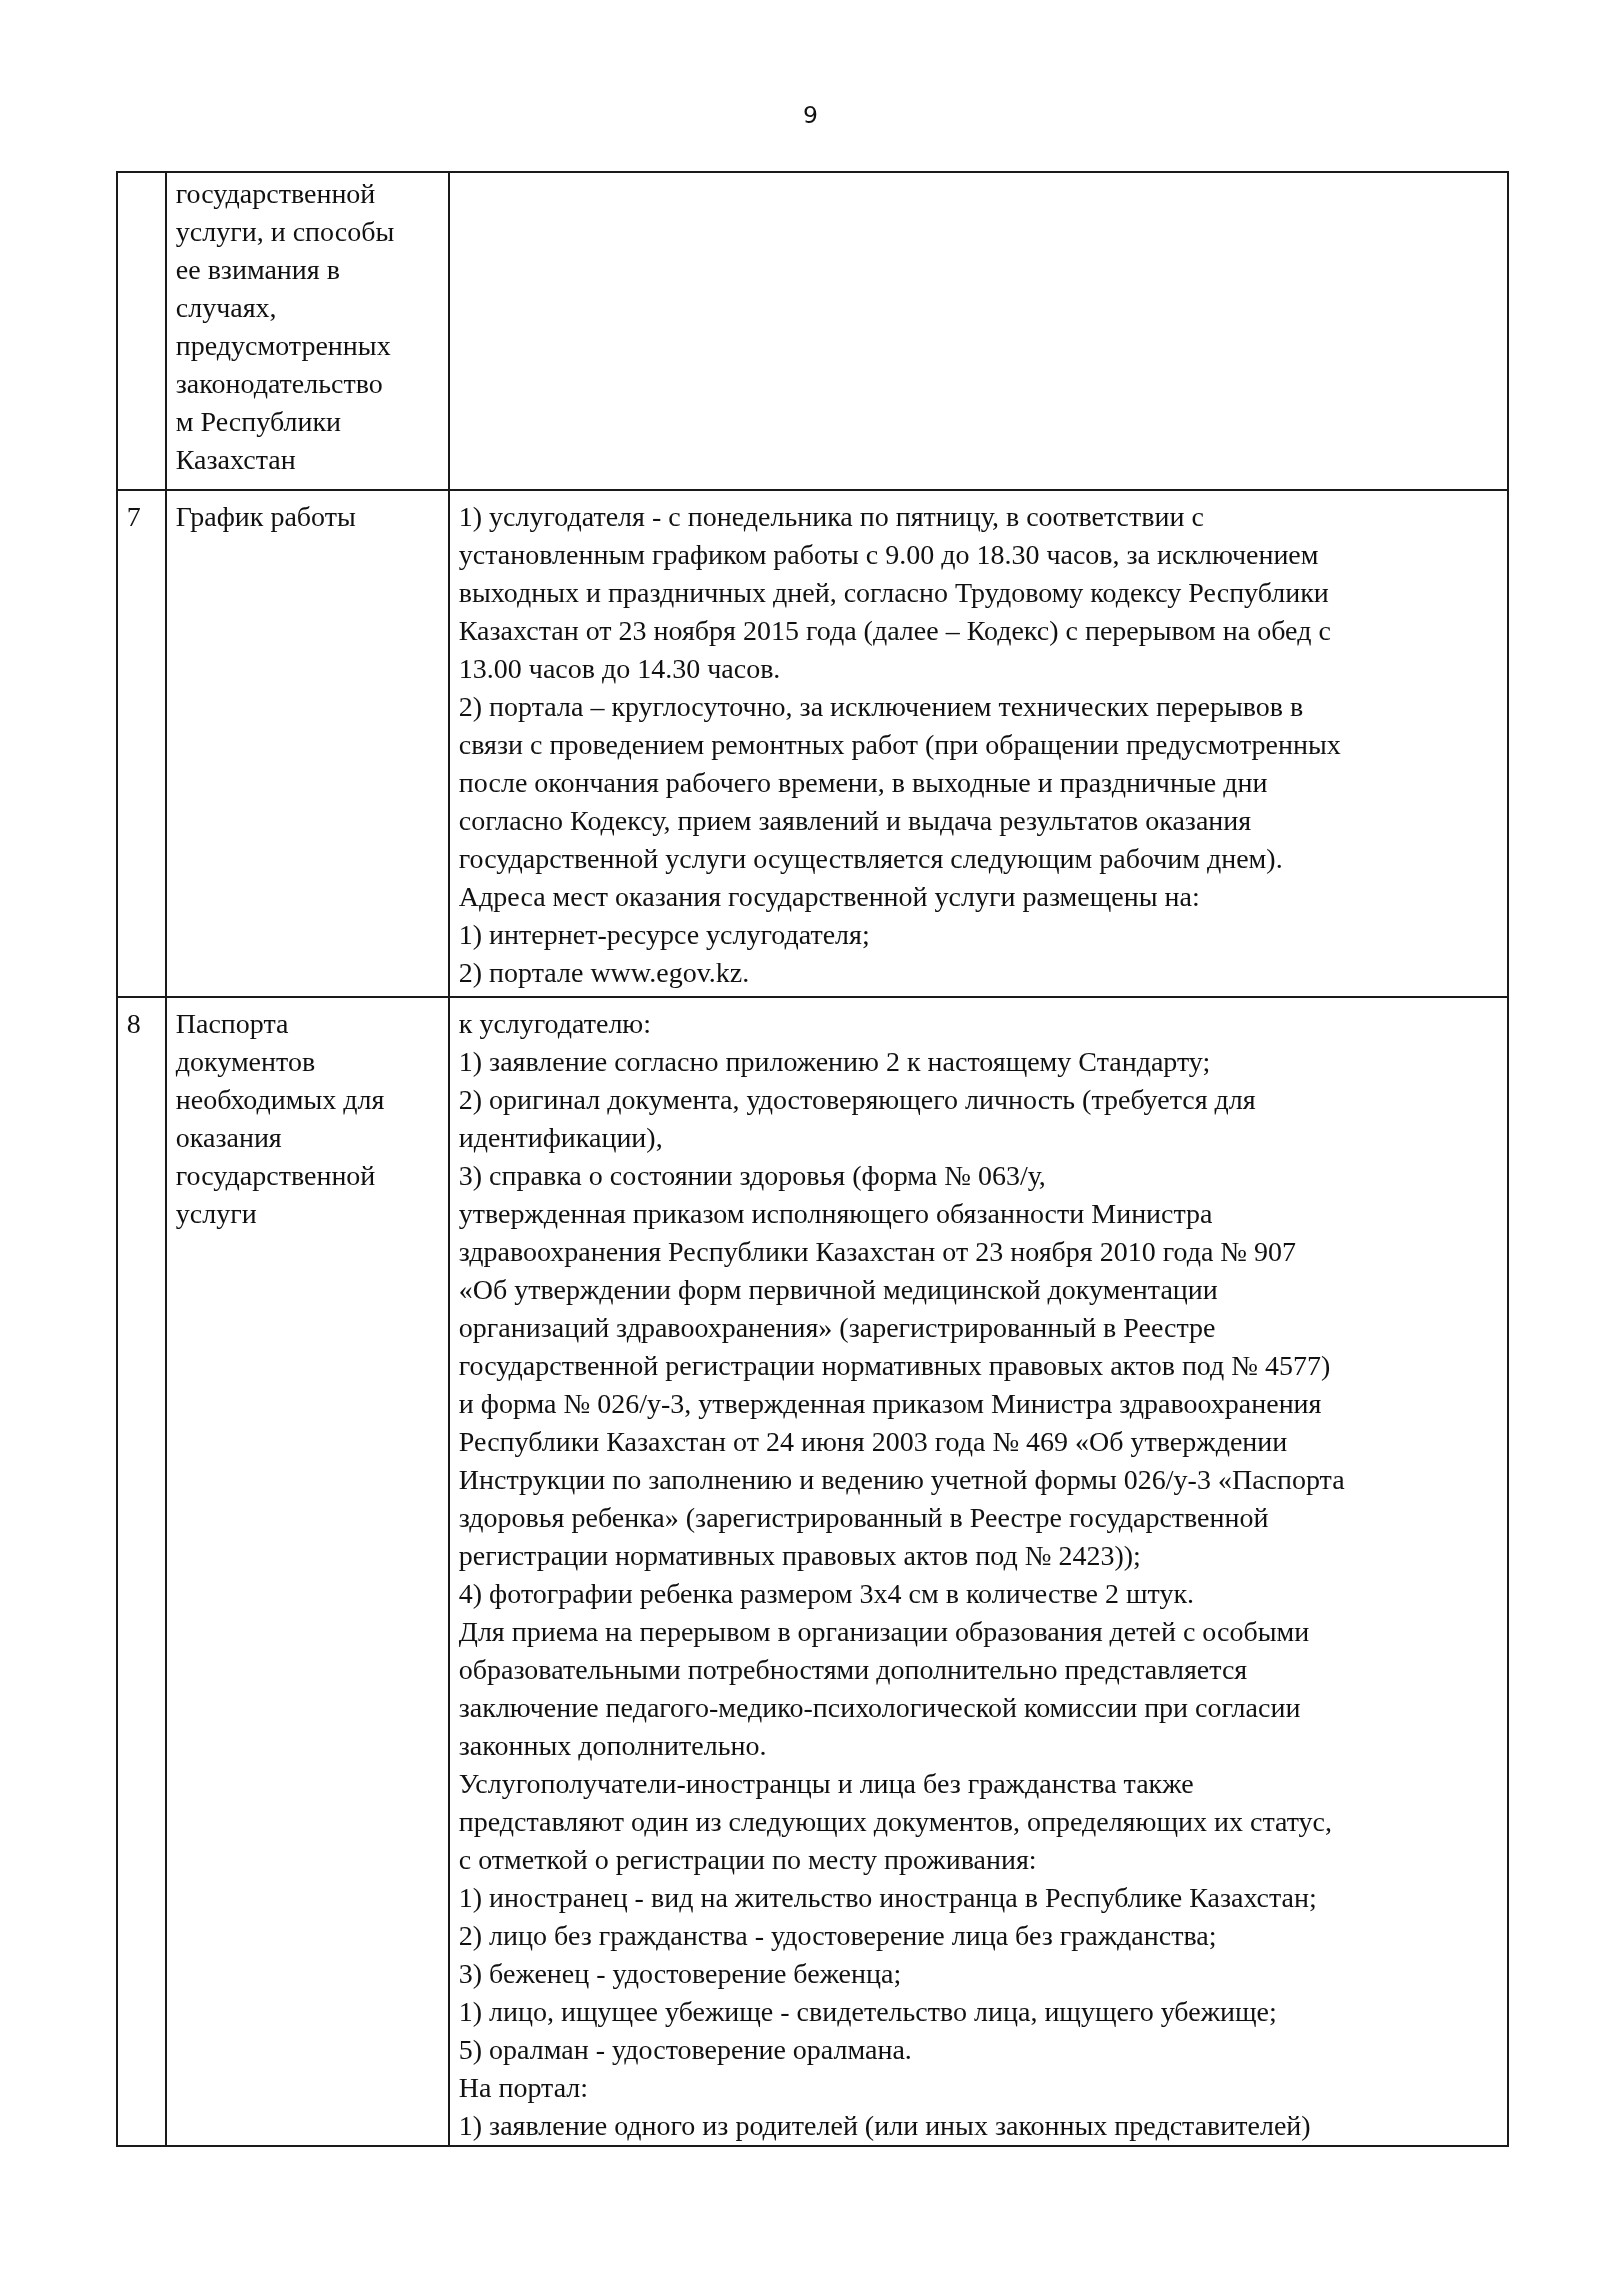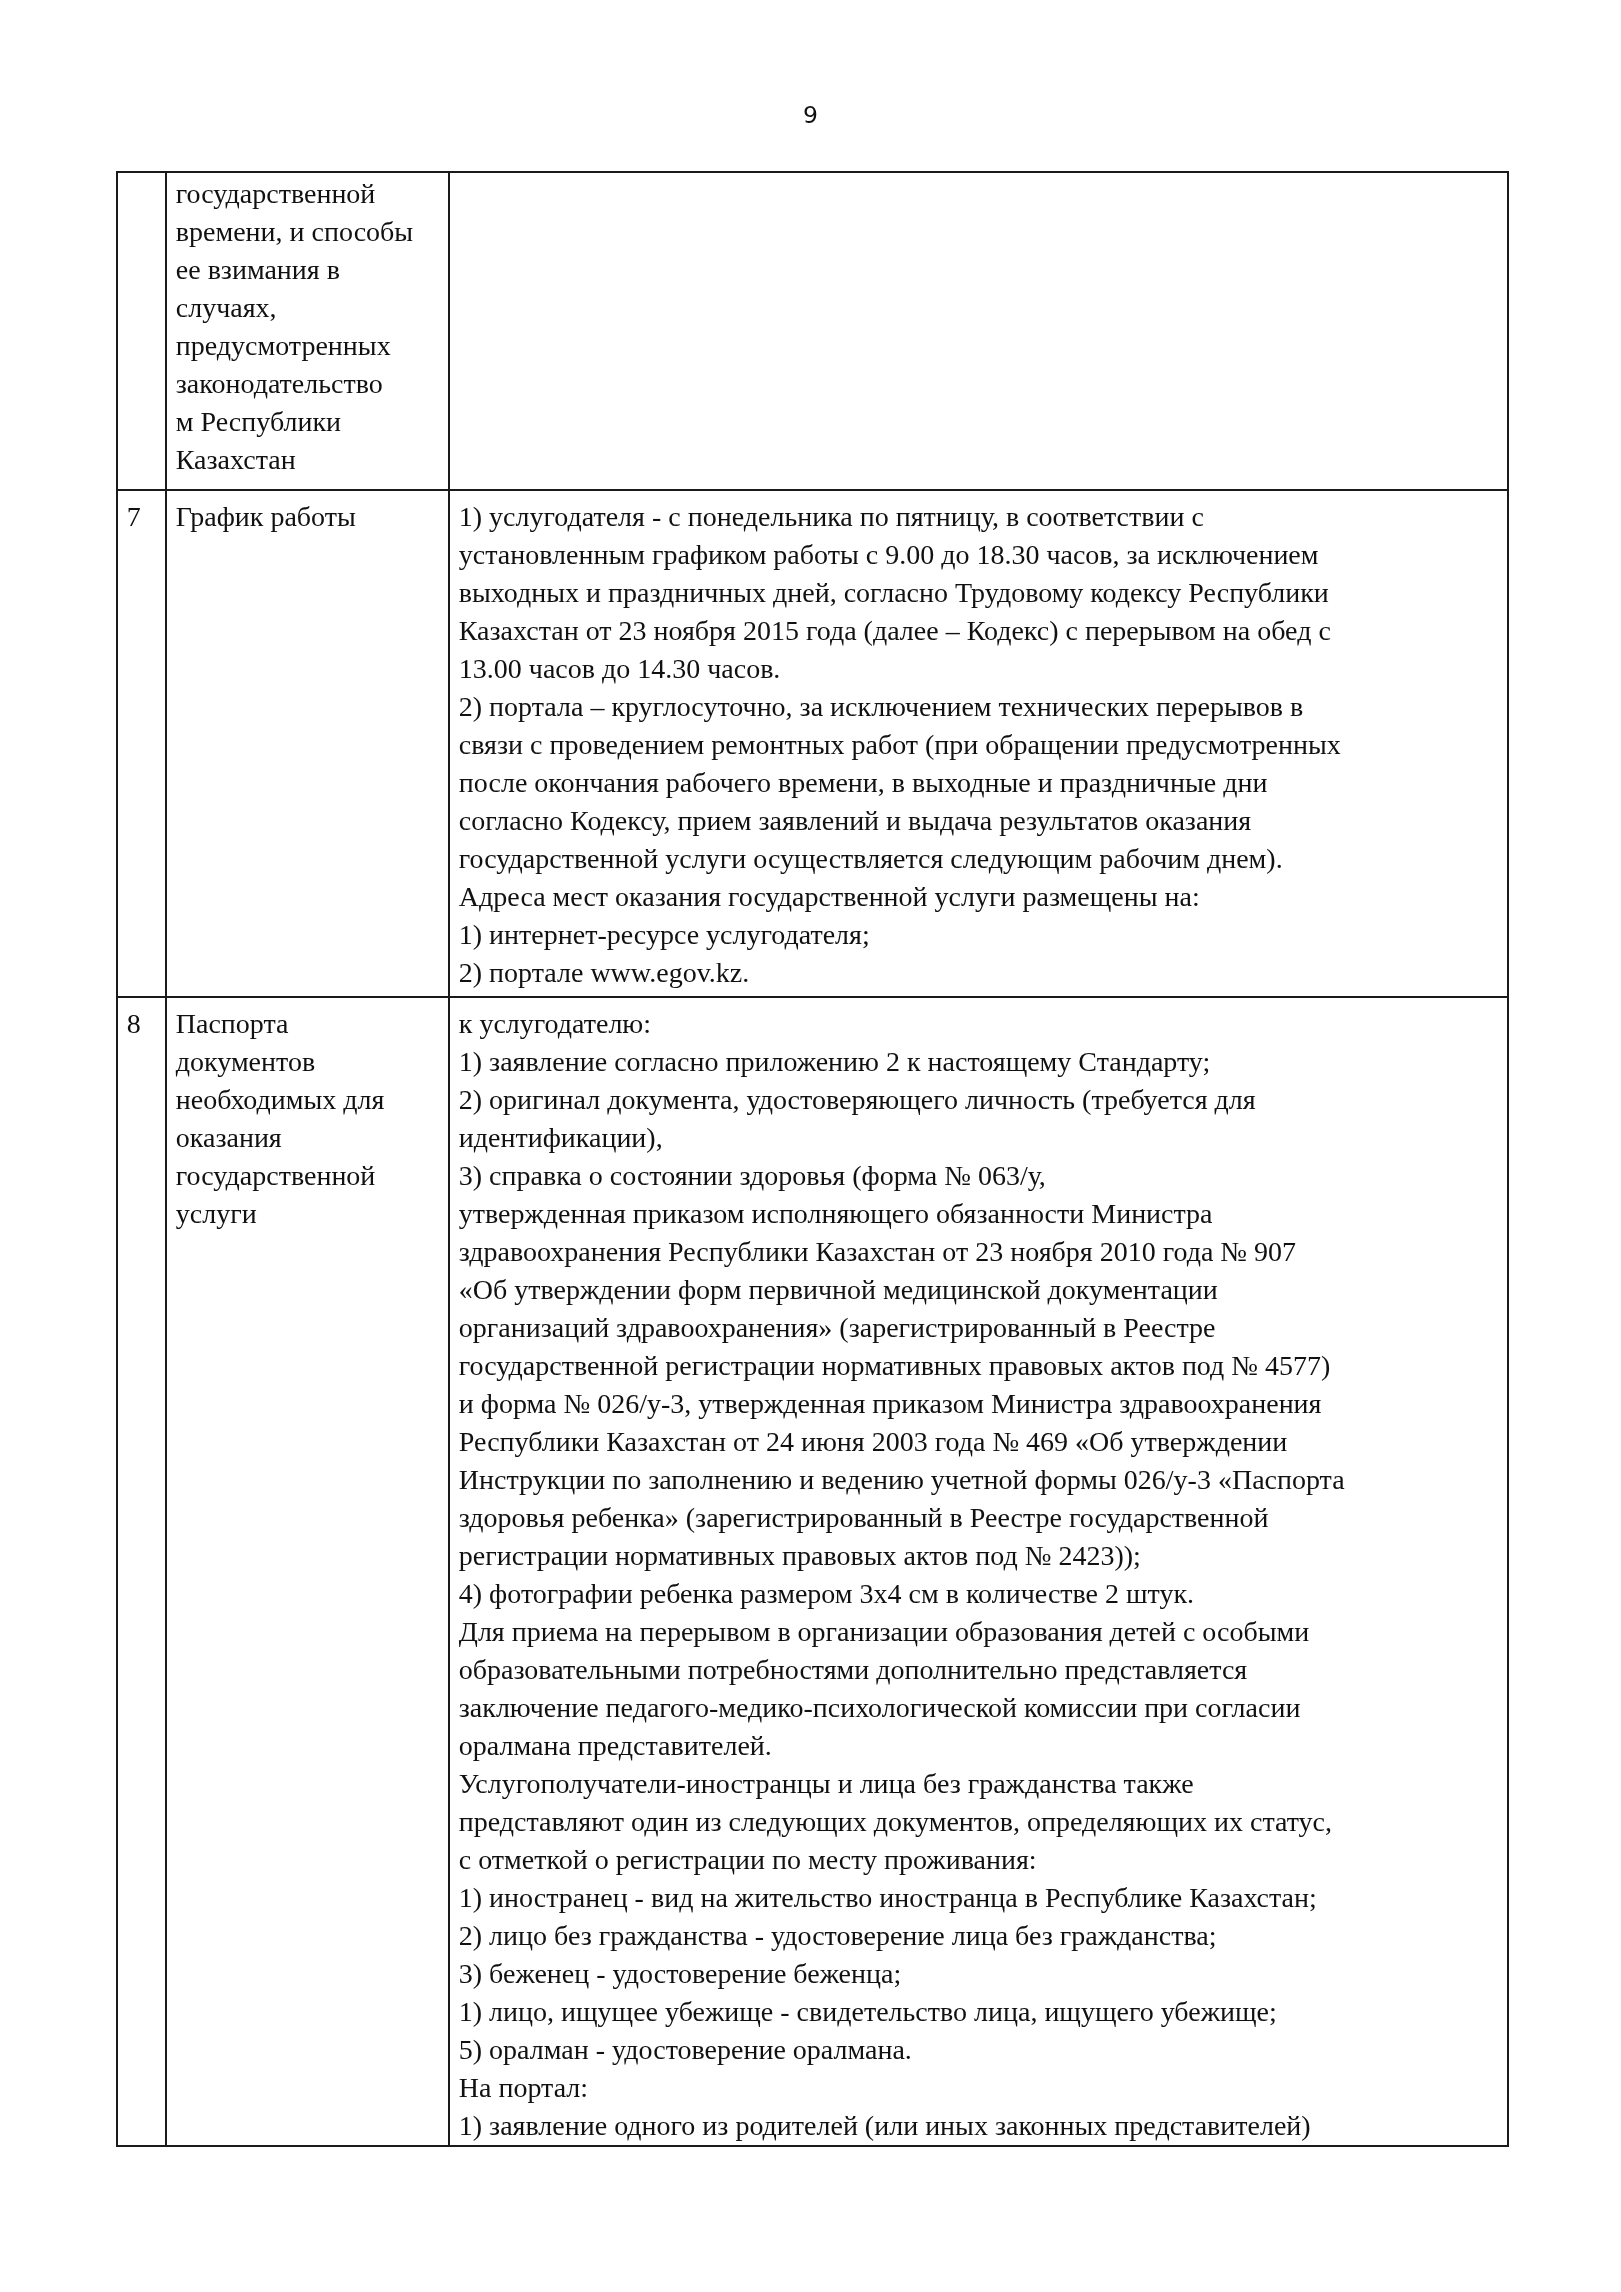--- a/index.html
+++ b/index.html
@@ -37,21 +37,21 @@
   <colgroup>
       <col class="c1">
       <col class="c2">
       <col class="c3">
     </colgroup>
   <tbody>
     <tr class="r6">
       <td class="num"></td>
       <td>
           <span class="line">государственной</span>
-          <span class="line">времени, и способы</span>
+          <span class="line">услуги, и способы</span>
           <span class="line">ее взимания в</span>
           <span class="line">случаях,</span>
           <span class="line">предусмотренных</span>
           <span class="line">законодательство</span>
           <span class="line">м Республики</span>
           <span class="line">Казахстан</span>
         </td>
       <td></td>
     </tr>
     <tr class="r7">
@@ -98,21 +98,21 @@
           <span class="line">государственной регистрации нормативных правовых актов под № 4577)</span>
           <span class="line">и форма № 026/у-3, утвержденная приказом Министра здравоохранения</span>
           <span class="line">Республики Казахстан от 24 июня 2003 года № 469 «Об утверждении</span>
           <span class="line">Инструкции по заполнению и ведению учетной формы 026/у-3 «Паспорта</span>
           <span class="line">здоровья ребенка» (зарегистрированный в Реестре государственной</span>
           <span class="line">регистрации нормативных правовых актов под № 2423));</span>
           <span class="line">4) фотографии ребенка размером 3х4 см в количестве 2 штук.</span>
           <span class="line">Для приема на перерывом в организации образования детей с особыми</span>
           <span class="line">образовательными потребностями дополнительно представляется</span>
           <span class="line">заключение педагого-медико-психологической комиссии при согласии</span>
-          <span class="line">оралмана представителей.</span>
+          <span class="line">законных дополнительно.</span>
           <span class="line">Услугополучатели-иностранцы и лица без гражданства также</span>
           <span class="line">представляют один из следующих документов, определяющих их статус,</span>
           <span class="line">с отметкой о регистрации по месту проживания:</span>
           <span class="line">1) иностранец - вид на жительство иностранца в Республике Казахстан;</span>
           <span class="line">2) лицо без гражданства - удостоверение лица без гражданства;</span>
           <span class="line">3) беженец - удостоверение беженца;</span>
           <span class="line">1) лицо, ищущее убежище - свидетельство лица, ищущего убежище;</span>
           <span class="line">5) оралман - удостоверение оралмана.</span>
           <span class="line">На портал:</span>
           <span class="line">1) заявление одного из родителей (или иных законных представителей)</span>

